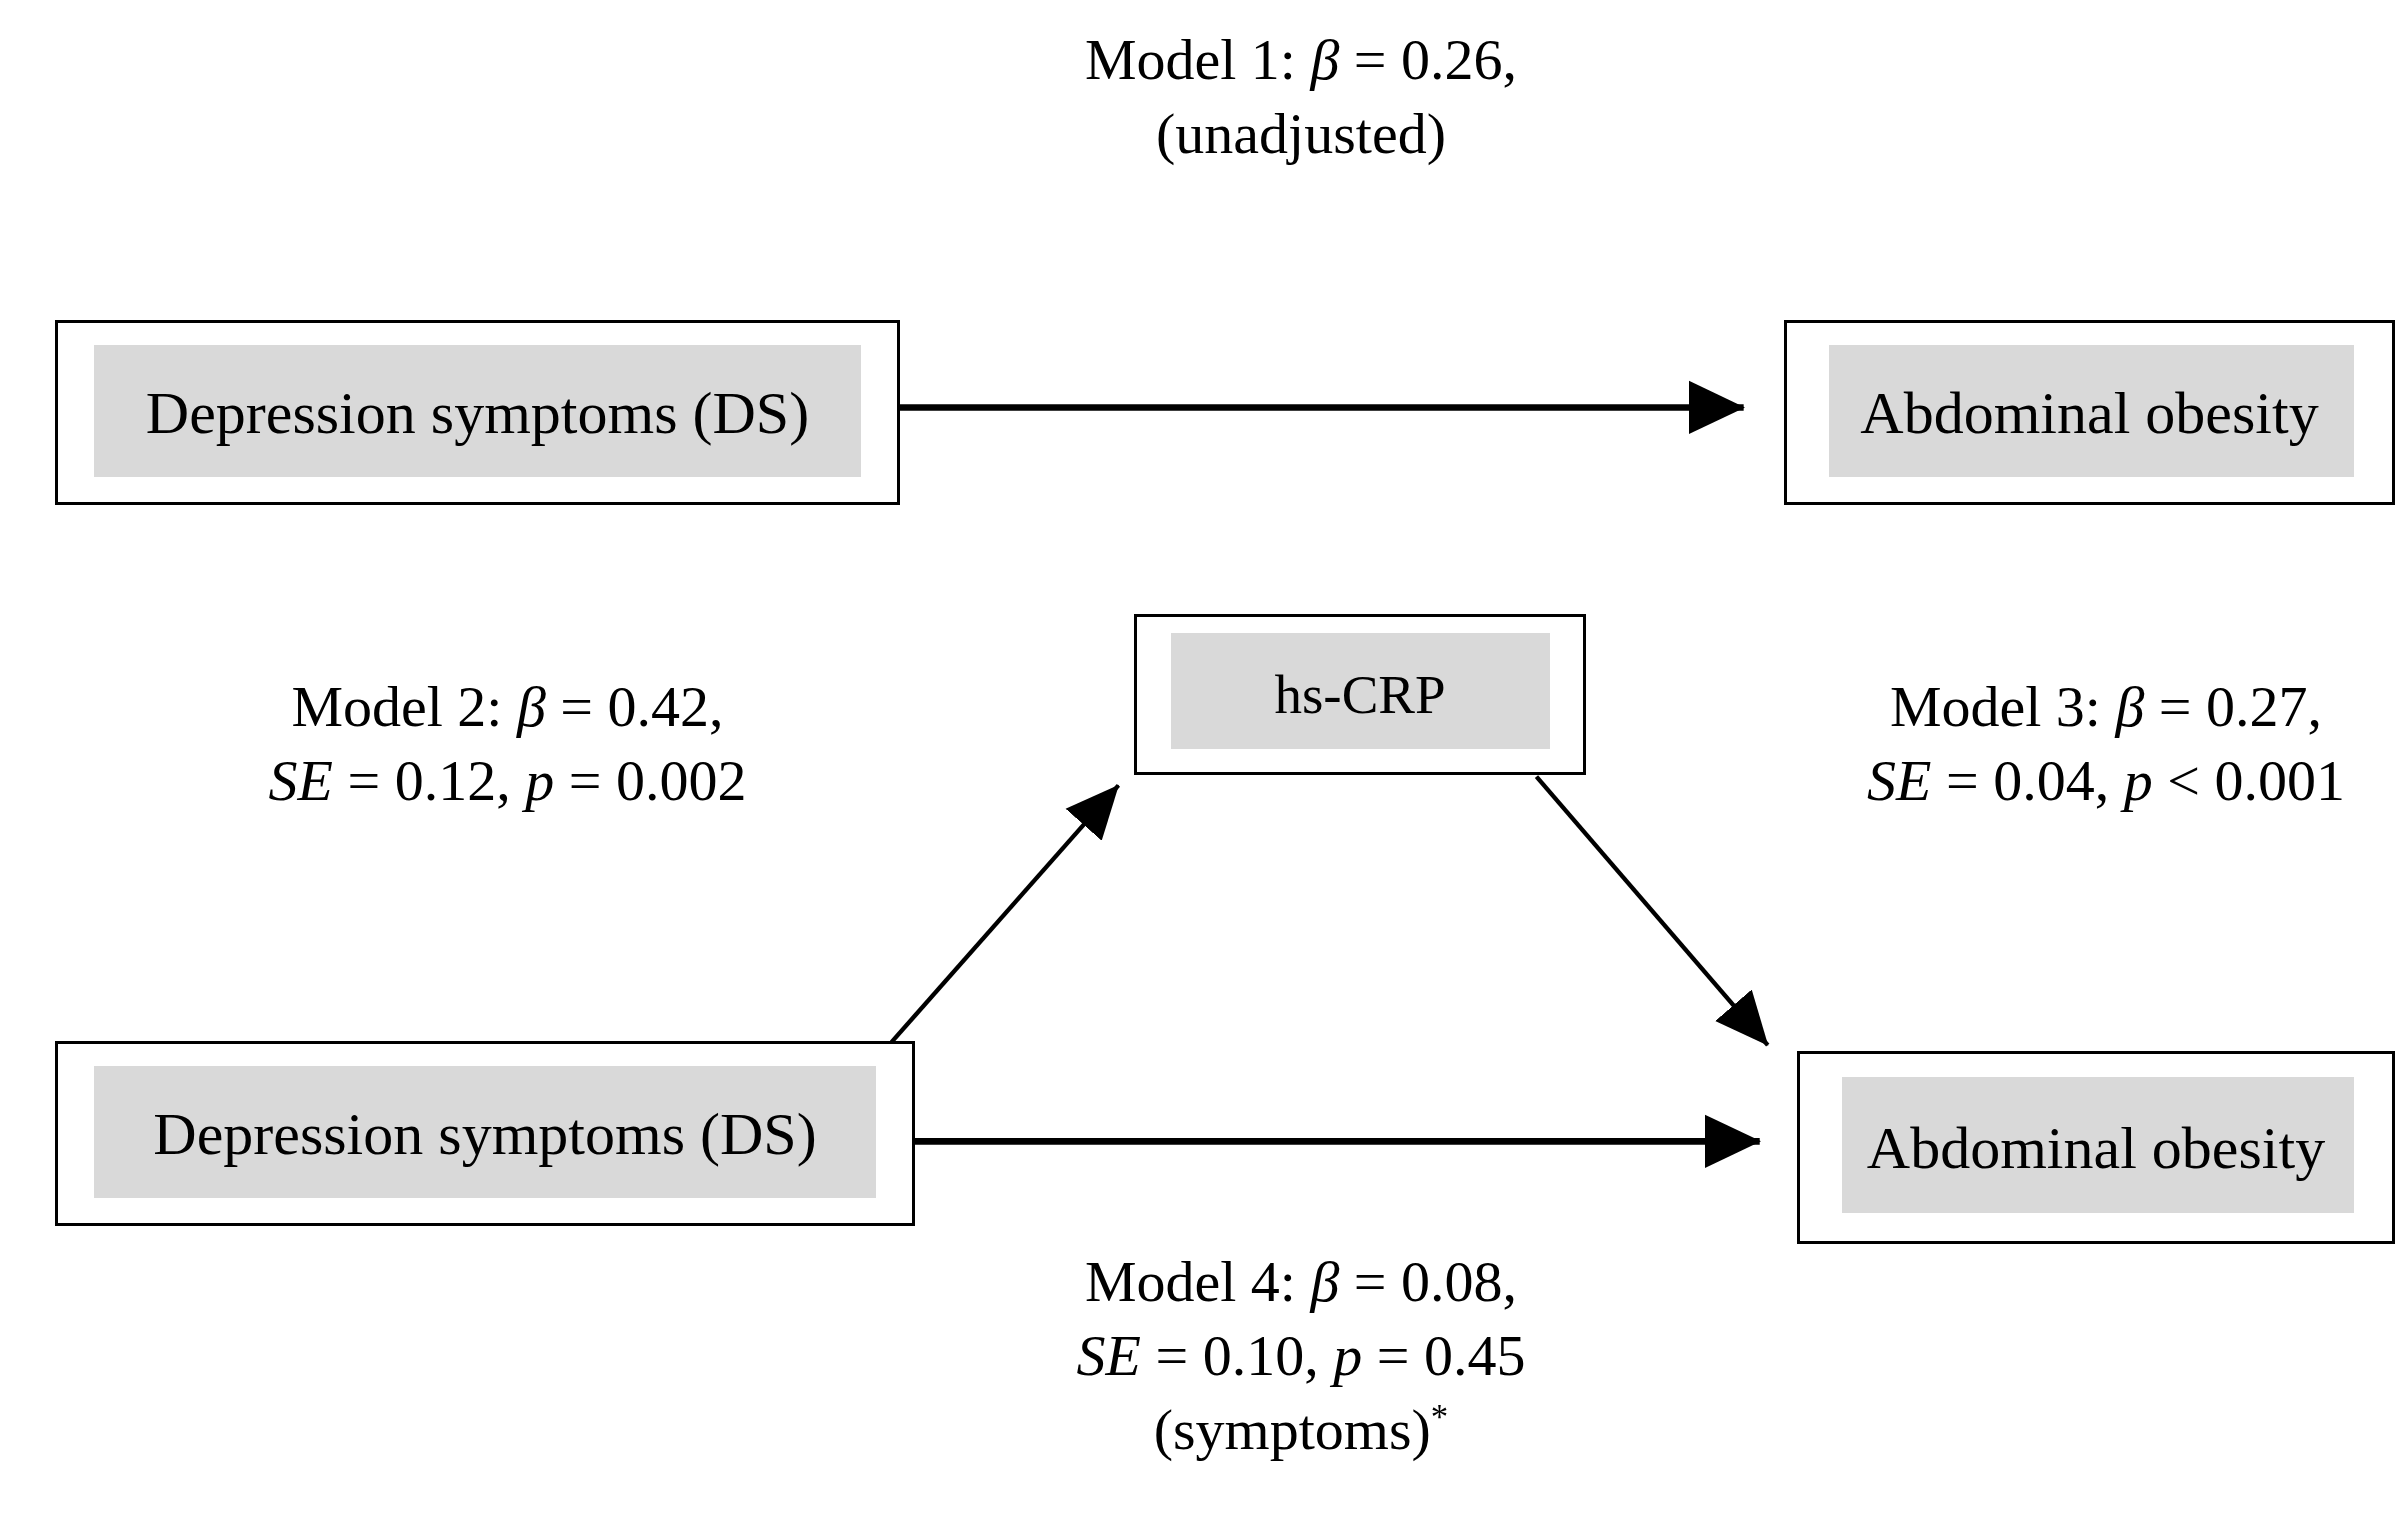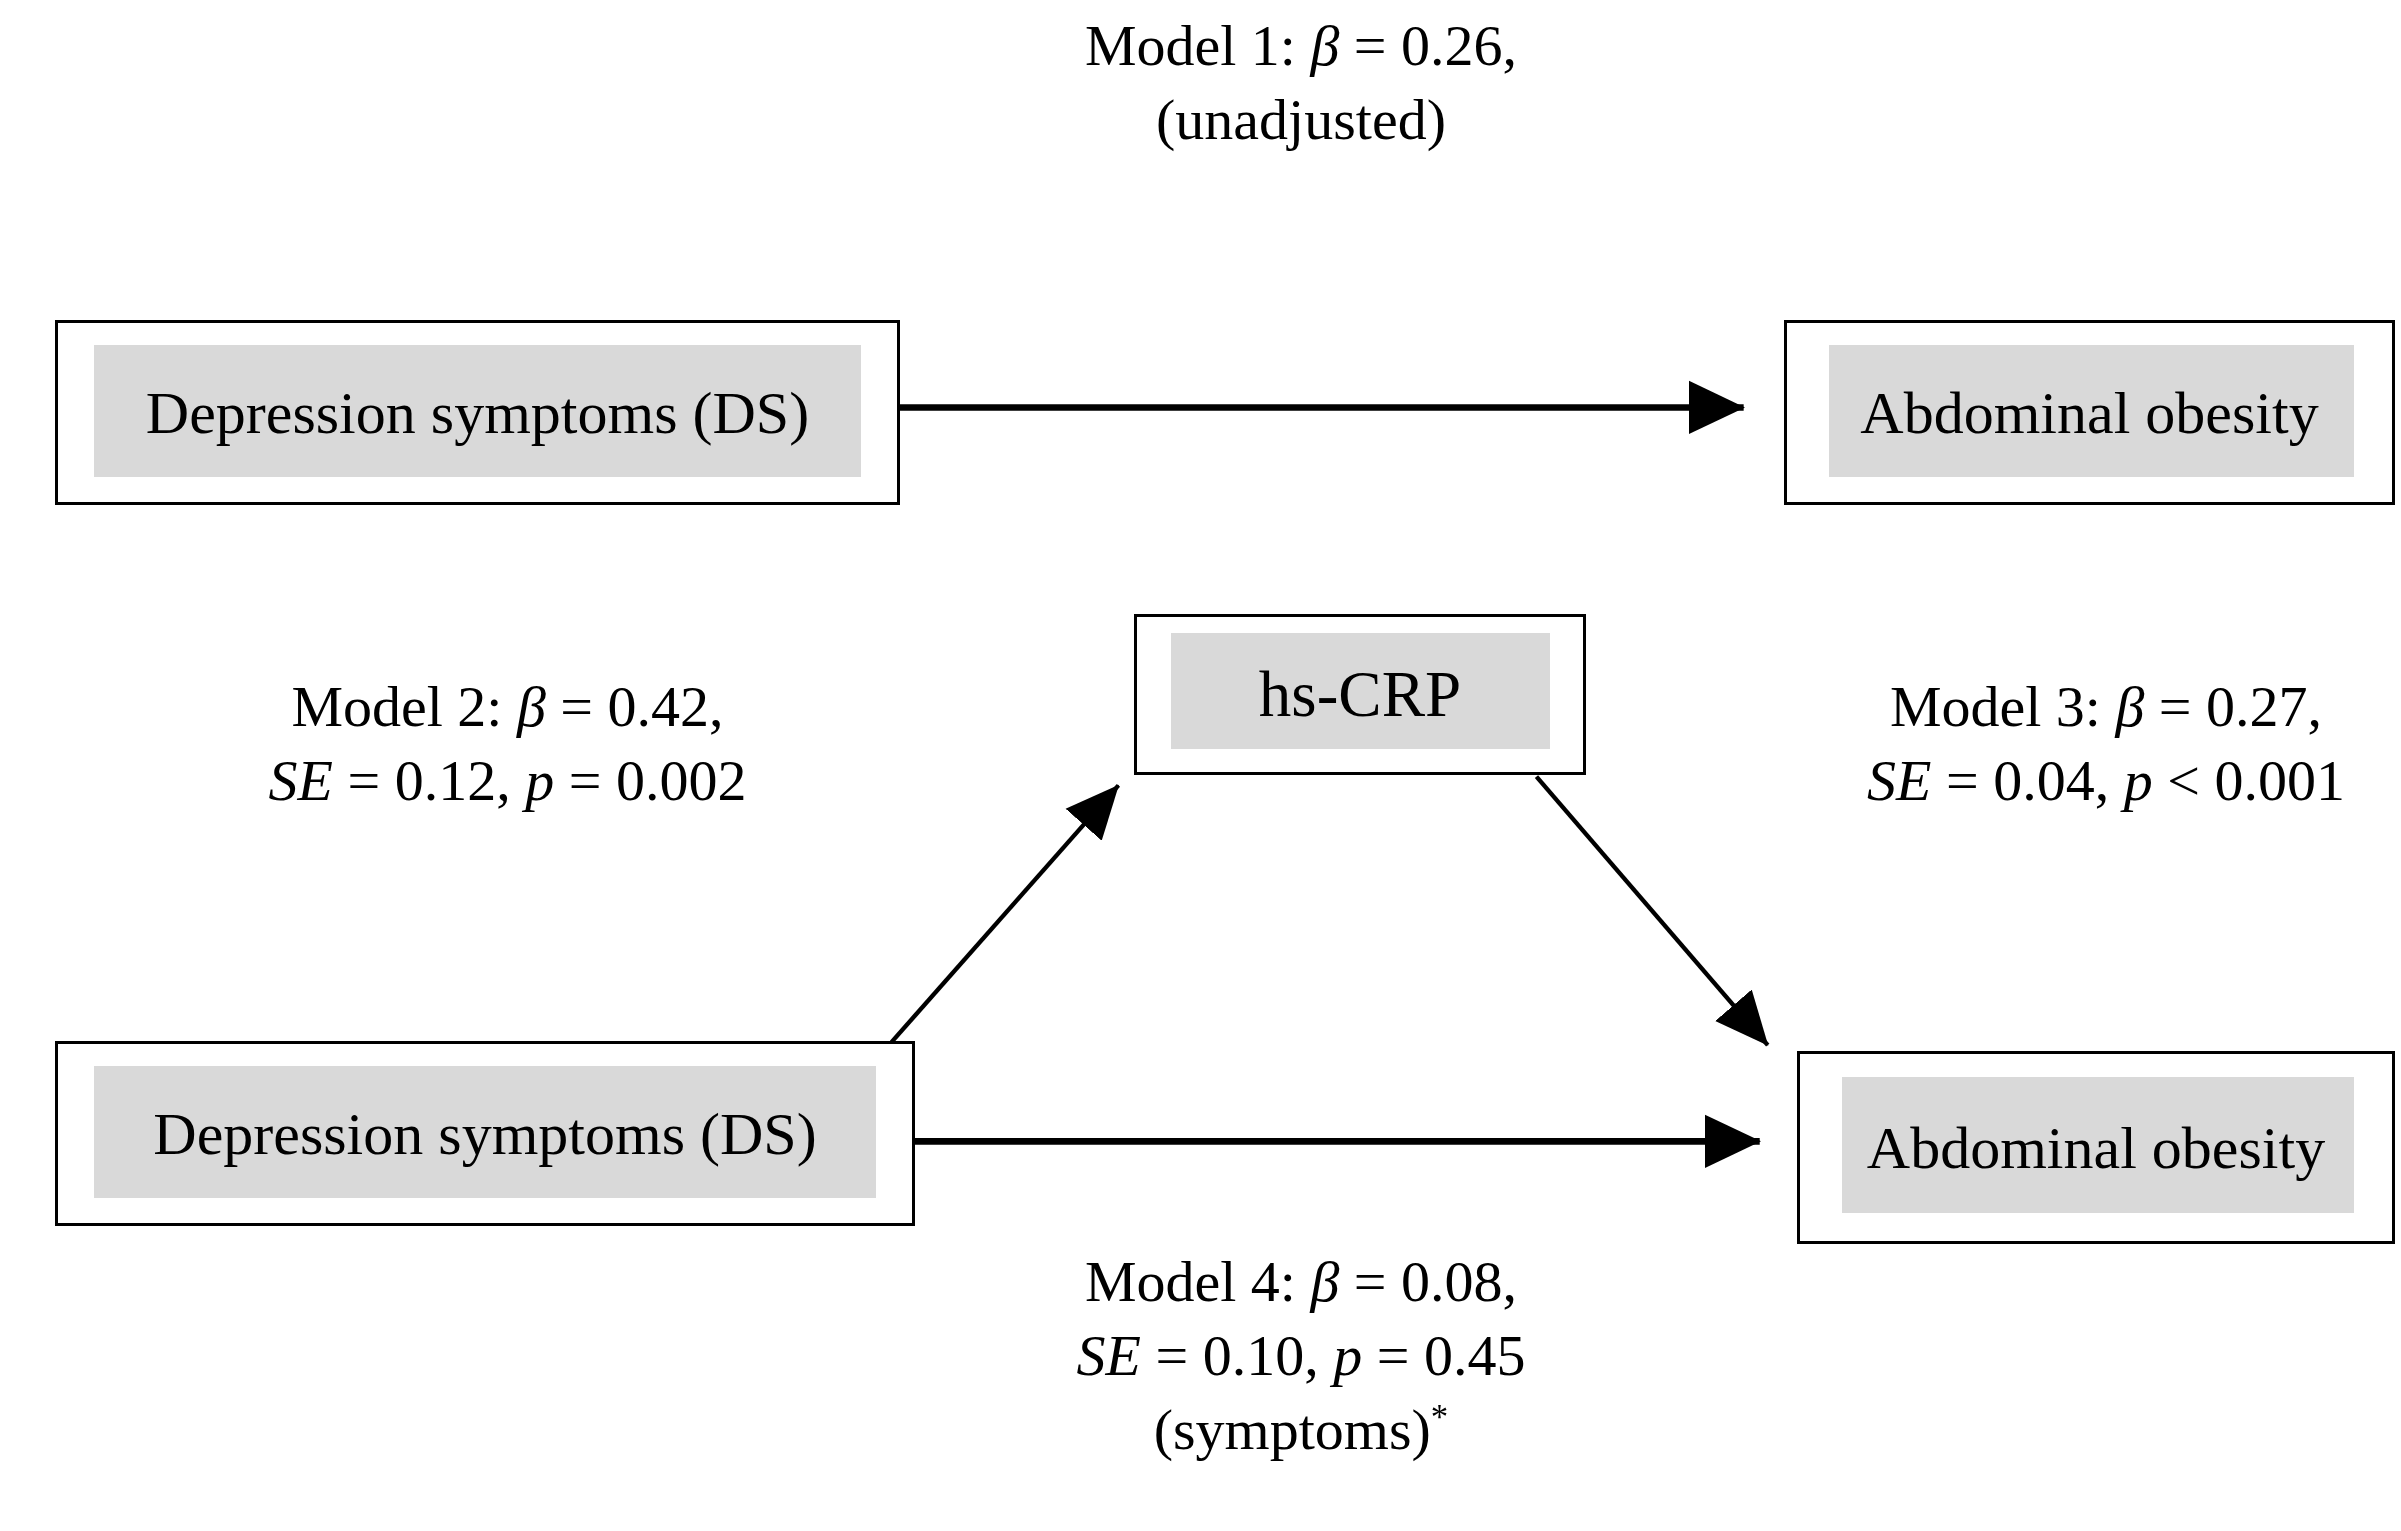--- a/index.html
+++ b/index.html
@@ -49,40 +49,40 @@
   #node-ds-bottom  { left: 31px;   top: 1041px; width: 860px; height: 185px; }
   #node-ao-bottom  { left: 1773px; top: 1051px; width: 598px;  height: 193px; }
   #node-hscrp      { left: 1110px; top: 614px;  width: 452px;  height: 161px; }
 
   #node-ds-top .fill    { left: 36px; right: 36px; top: 22px;  bottom: 25.5px; }
   #node-ao-top .fill    { left: 42px; right: 38px; top: 22px;  bottom: 25.5px; }
   #node-ds-bottom .fill { left: 36px; right: 36px; top: 22px;  bottom: 25.5px; }
   #node-ao-bottom .fill { left: 42px; right: 38px; top: 23px;  bottom: 28px; }
   #node-hscrp .fill     { left: 34px; right: 33px; top: 16px;  bottom: 22.6px; }
 
-  #node-hscrp .node-label { font-size: 65px; }
+  #node-hscrp .node-label { font-size: 55px; }
 
   
   .edge-label {
     position: absolute;
     font-size: 58px;
     line-height: 1.28;
     text-align: center;
     white-space: nowrap;
     color: #000000;
   }
   .edge-label .ln { display: block; }
   .edge-label i { font-style: italic; }
   .edge-label sup {
     font-size: 0.6em;
     vertical-align: super;
     line-height: 0;
   }
 
-  #label-model1 { left: 1013px; top: 9px;   width: 576px; }
+  #label-model1 { left: 1013px; top: 23px;   width: 576px; }
   #label-model2 { left: 172px;  top: 670px;  width: 671px; }
   #label-model3 { left: 1792px; top: 670px;  width: 628px; }
   #label-model4 { left: 1013px; top: 1245px; width: 576px; }
 
   
   #arrows {
     position: absolute;
     left: 0; top: 0;
     width: 2401px;
     height: 1532px;

